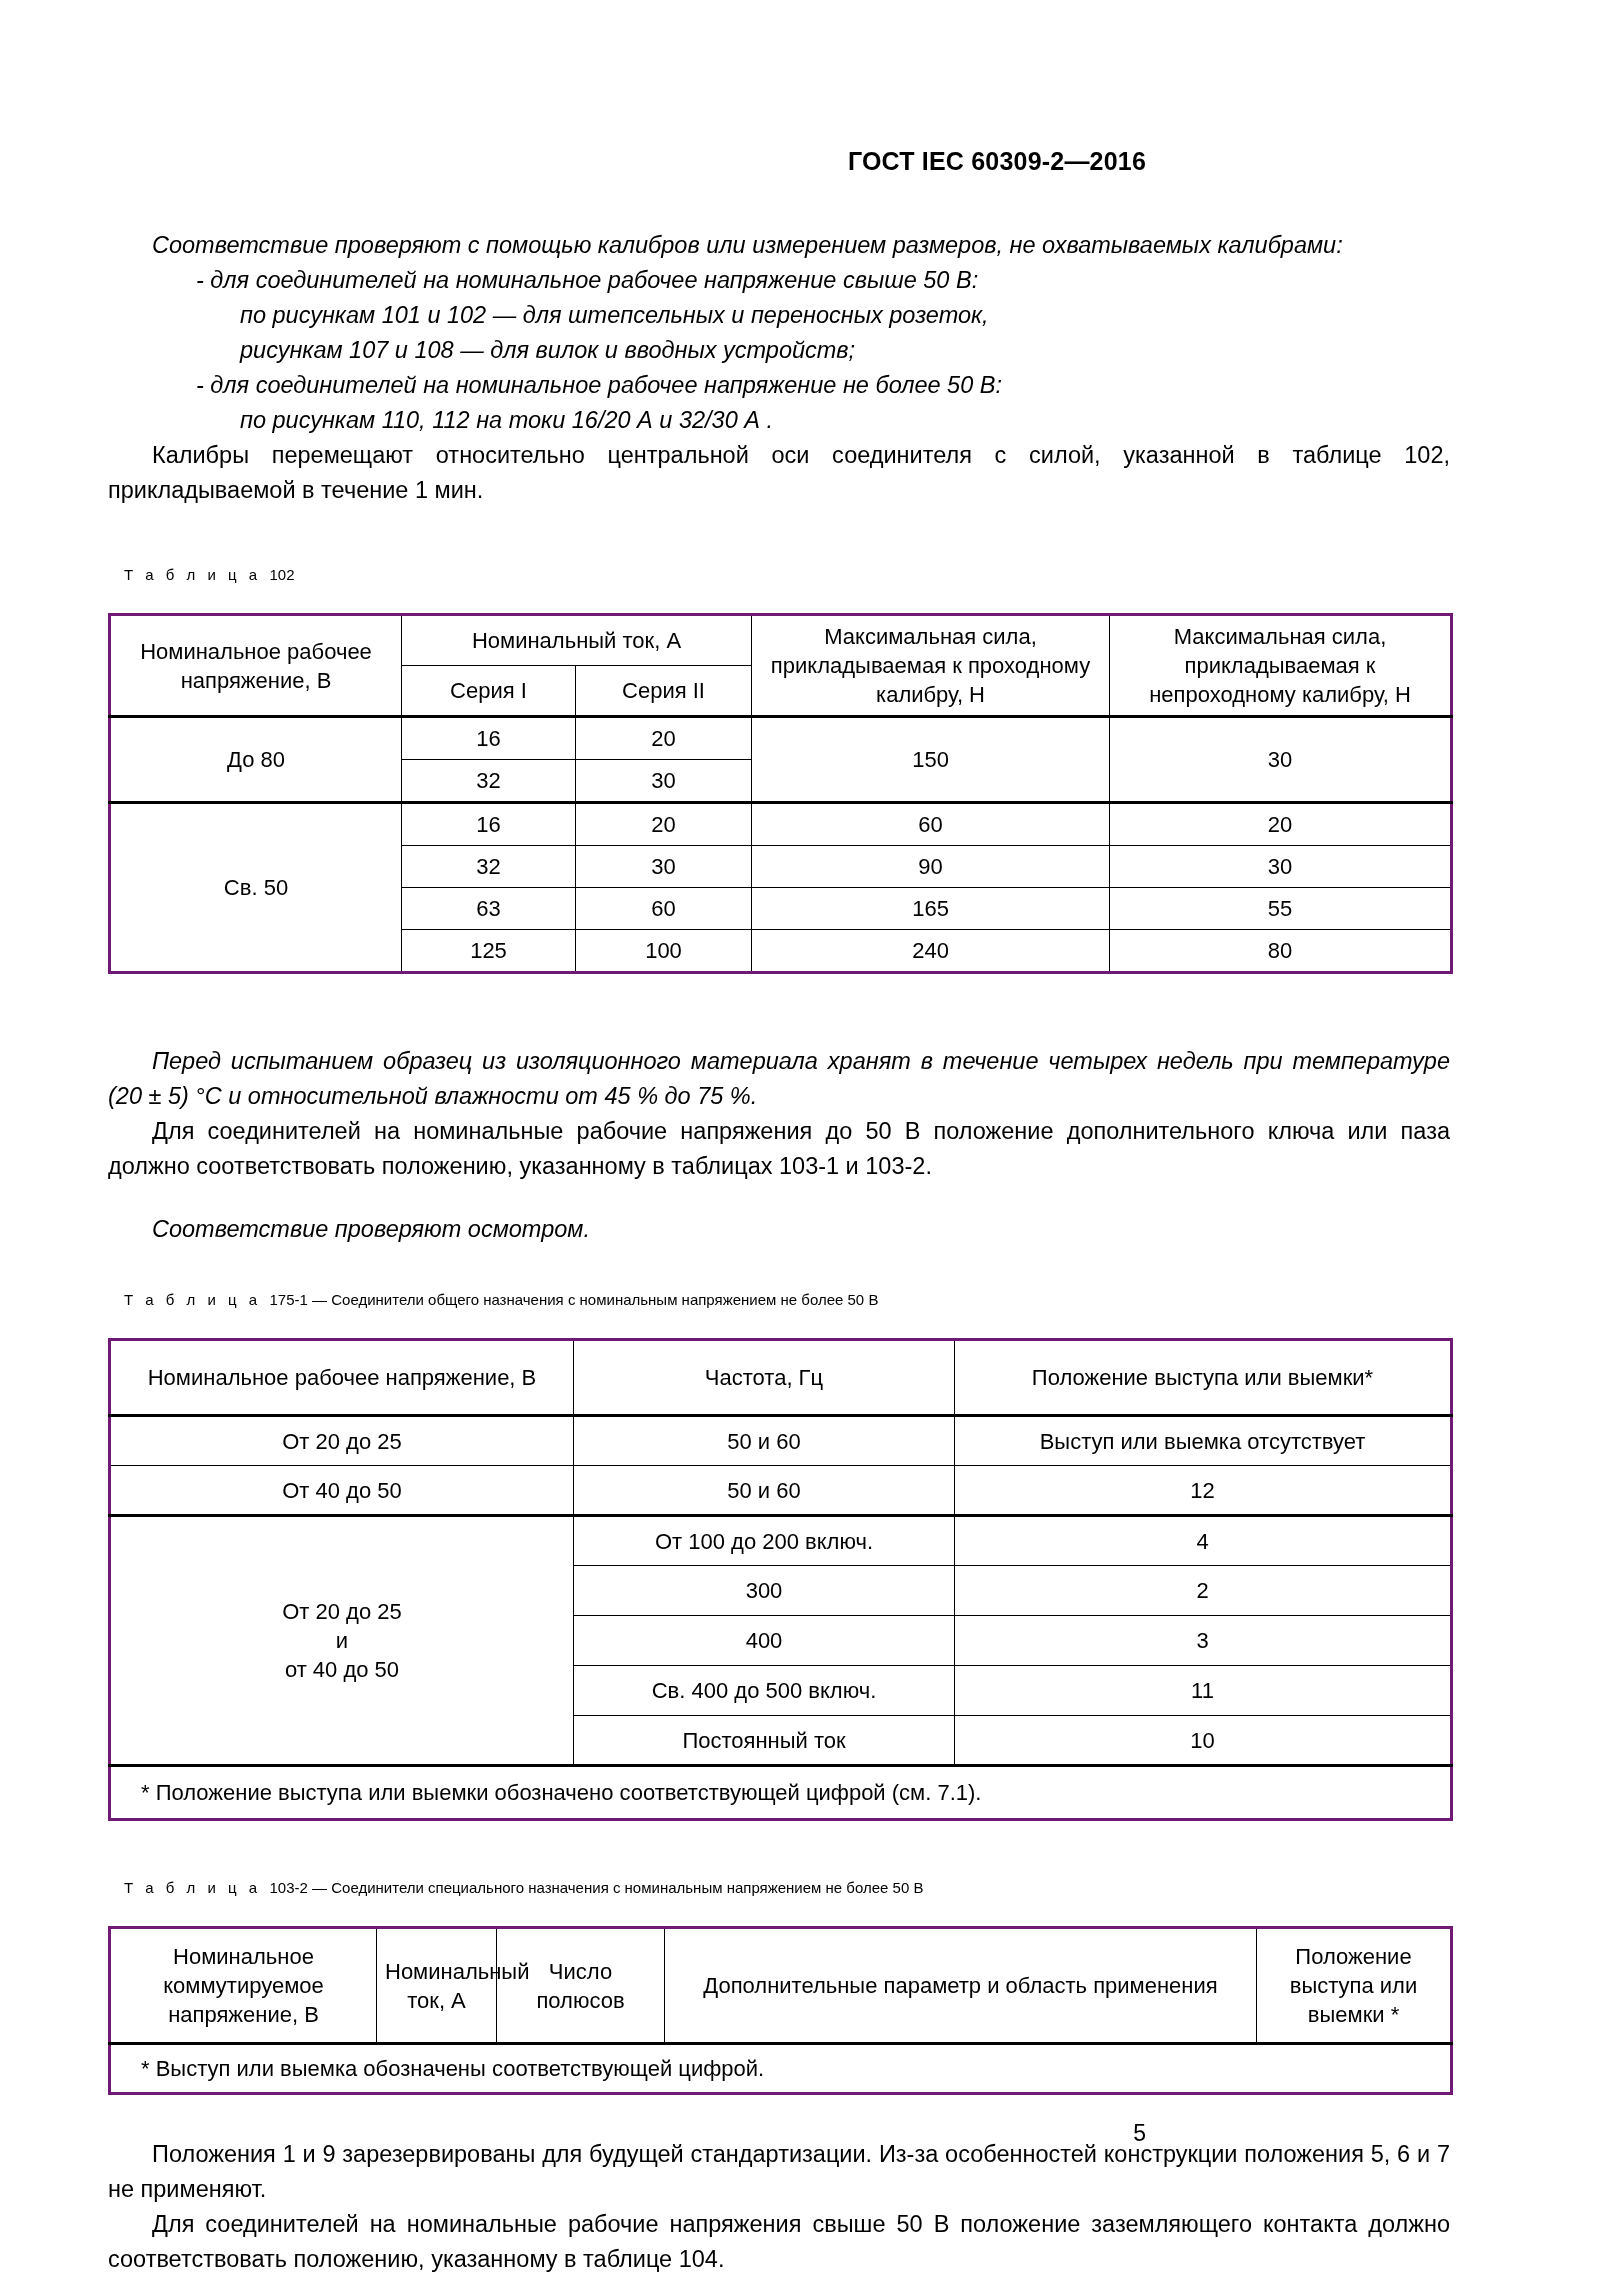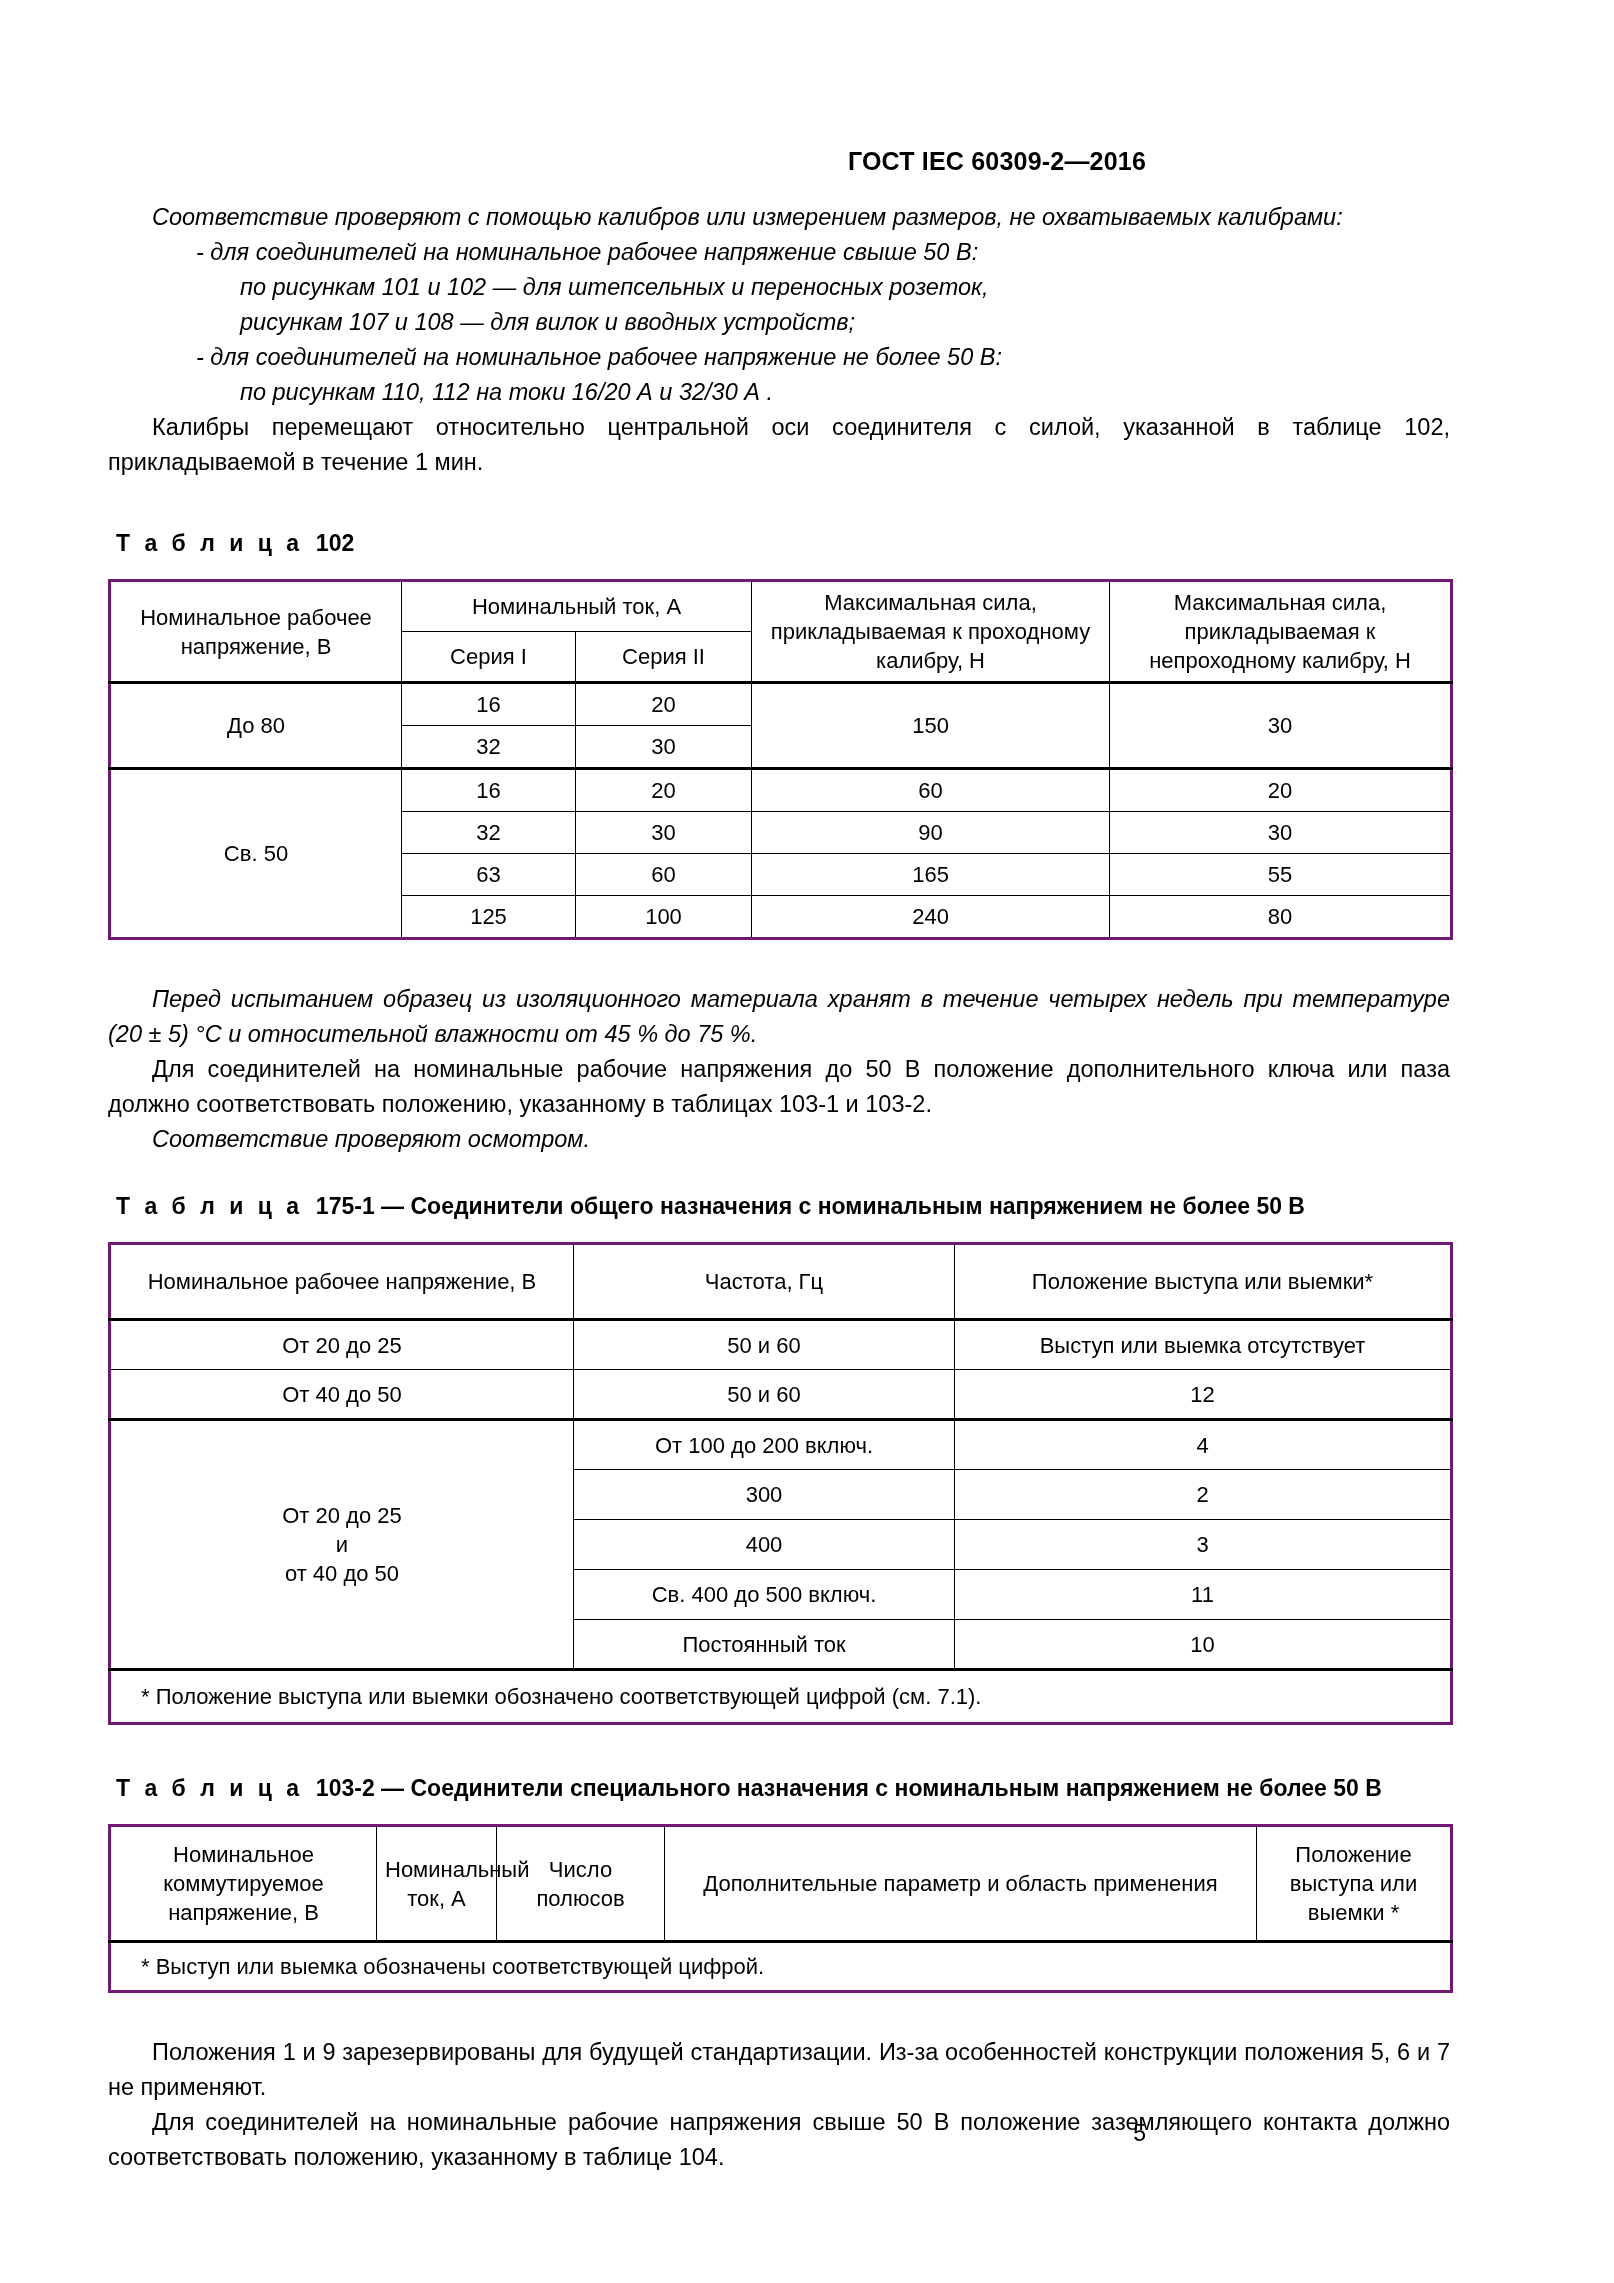--- a/index.html
+++ b/index.html
@@ -39,34 +39,33 @@
     width: 1342px;
   }
 
   p.para {
     margin: 0;
     font-size: 23.5px;
     line-height: 35px;
     text-align: justify;
     text-indent: 44px;
   }
-  p.italic { font-style: italic; }
+  p.italic { font-style: italic; margin-top: 28px; }
   .sub1 { text-indent: 0; padding-left: 44px; font-style: italic; }
   .sub2 { text-indent: 0; padding-left: 88px; font-style: italic; }
 
   .spacer-sm { height: 14px; }
   .spacer-md { height: 28px; }
   .spacer-lg { height: 42px; }
 
   
   .tbl-caption {
-    font-size: 23px;
-    margin: 8px;
+    font-size: 15px;
+    margin: 16px;
     white-space: nowrap;
-    font-weight: bold;
   }
   .tbl-caption .sp { letter-spacing: 4px; }
 
   
   table.gost {
     border-collapse: collapse;
     width: 1342px;
     table-layout: fixed;
     font-size: 22px;
   }

